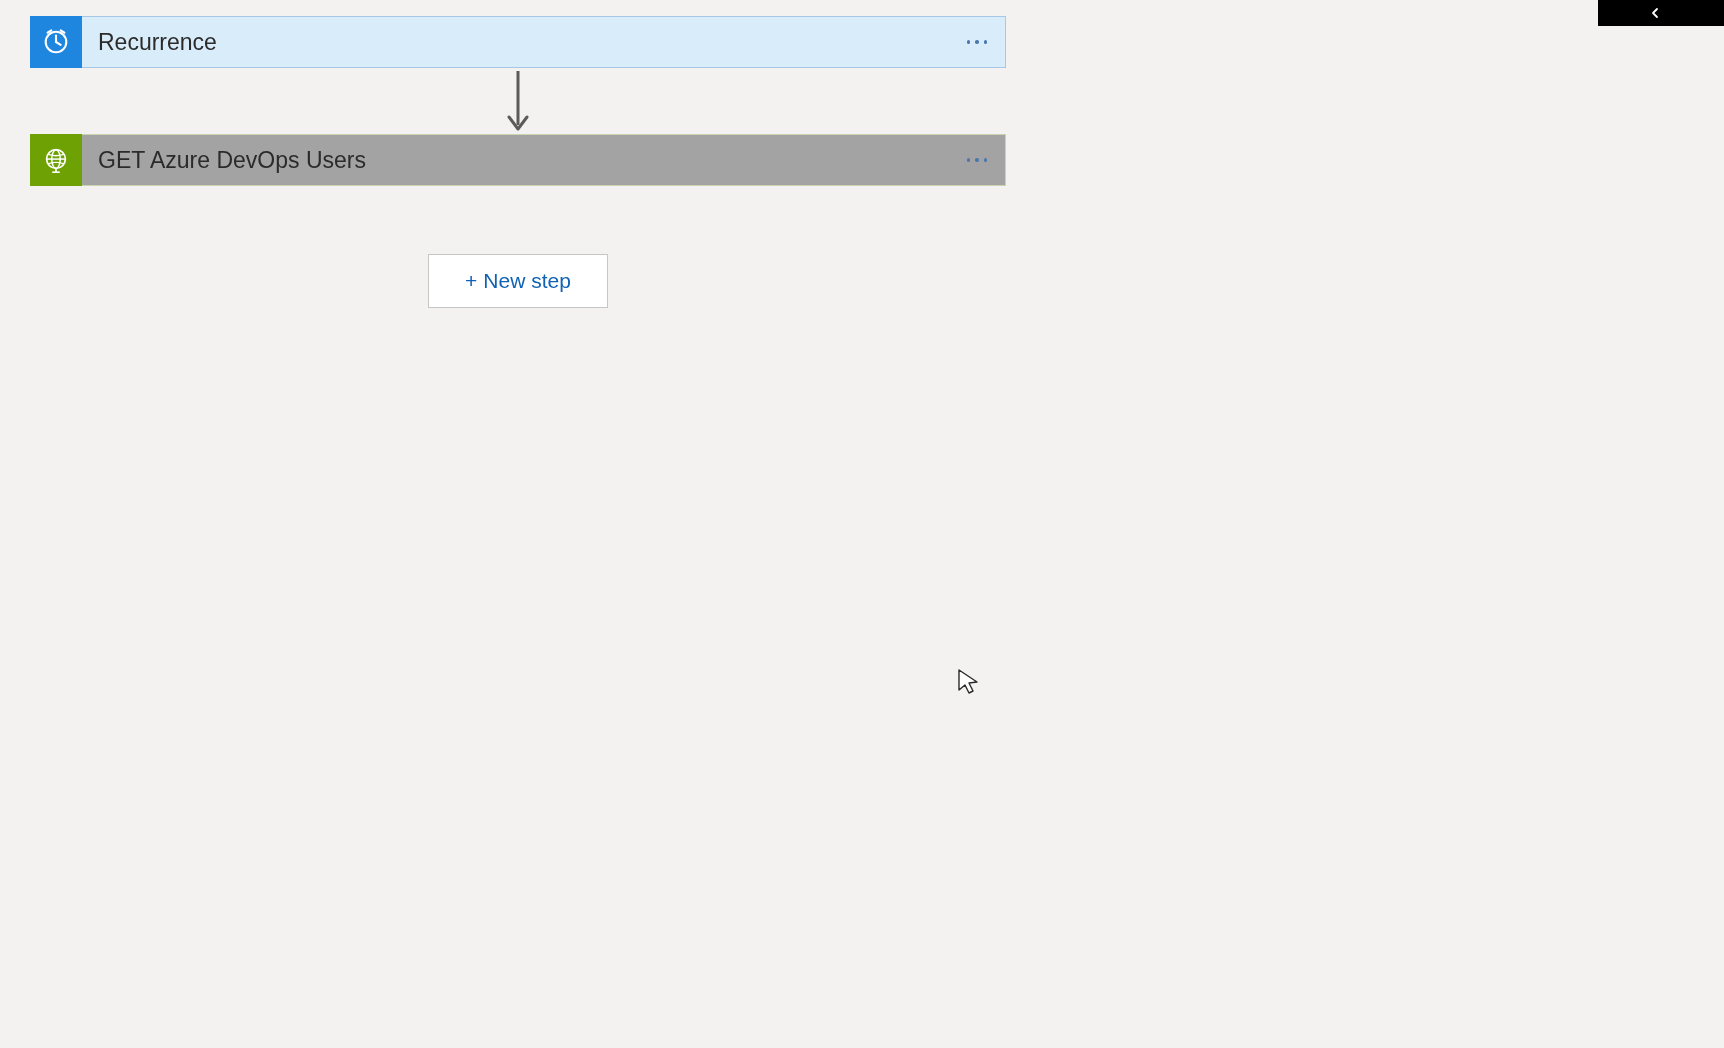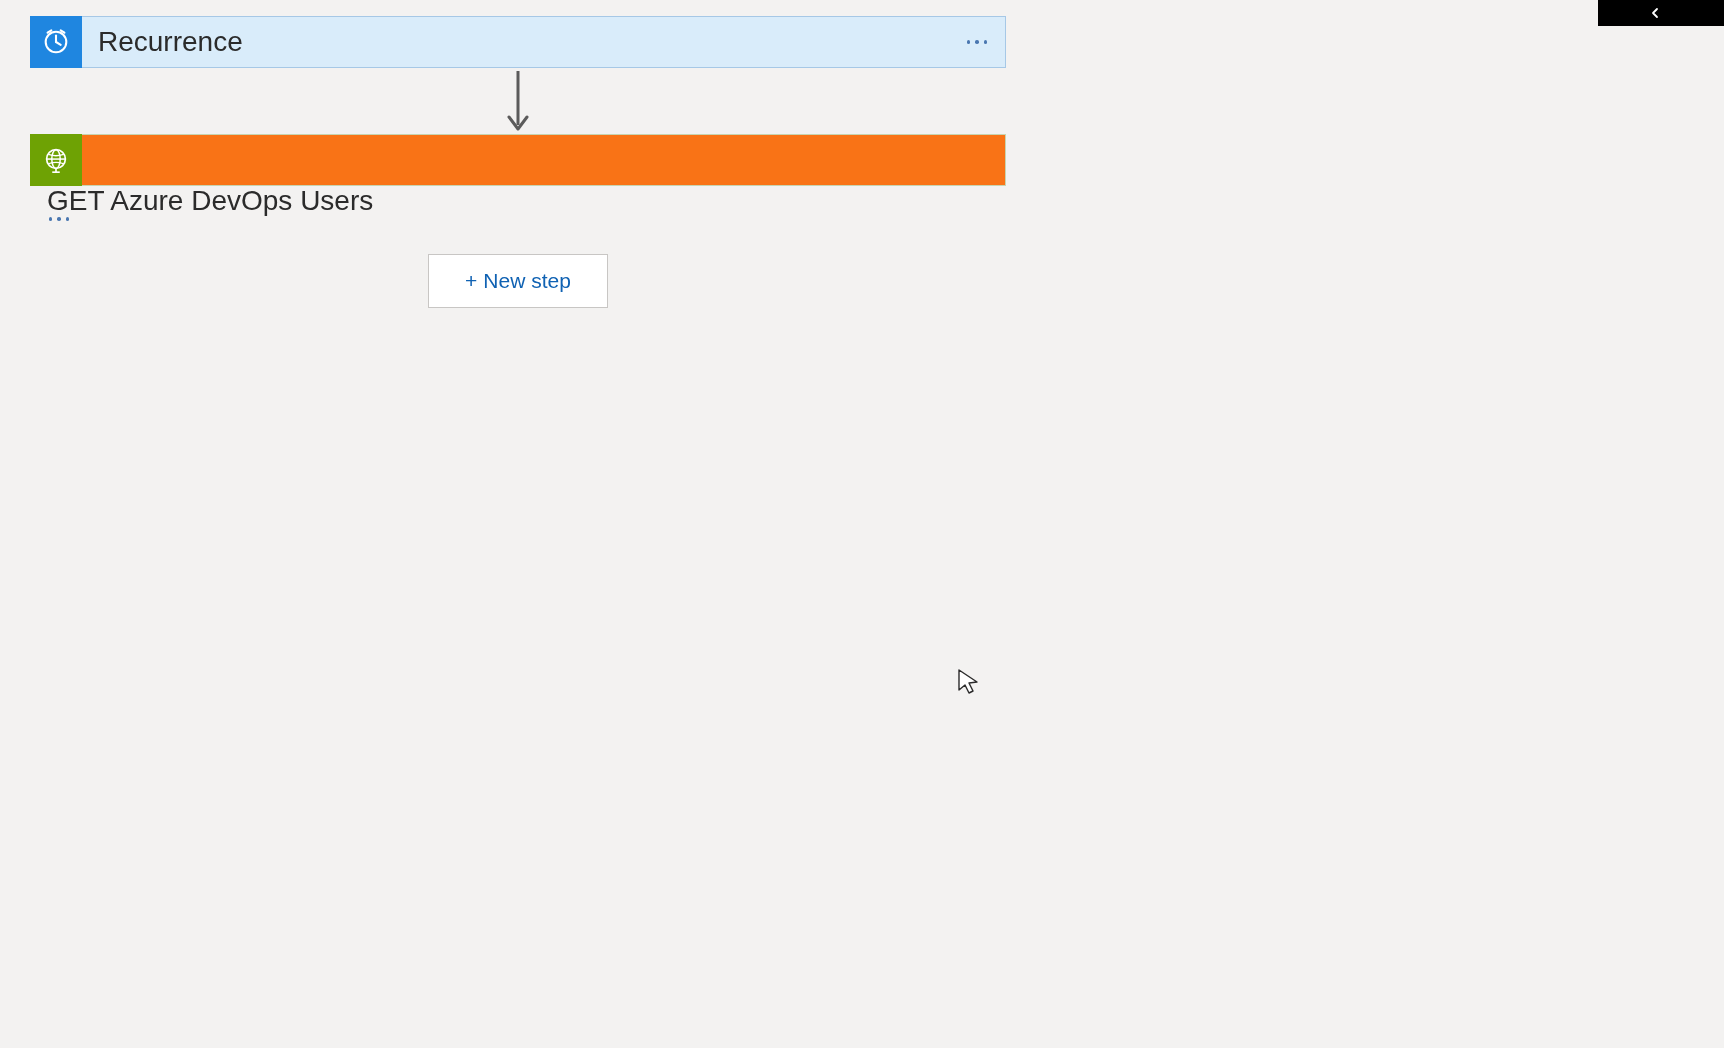--- a/index.html
+++ b/index.html
@@ -32,23 +32,22 @@
       height: 52px;
       border: 1px solid;
       cursor: pointer;
       user-select: none;
     }
     .step-recurrence {
       background: #d9ecfa;
       border-color: #a6c8e6;
     }
     .step-http {
-      background: #f97316;
+      background: #a3a3a3;
       border-color: #c8d4b0;
-      flex-direction: column;
     }
     .step-icon-box {
       width: 52px;
       height: 52px;
       display: flex;
       align-items: center;
       justify-content: center;
       flex-shrink: 0;
       margin: -1px 0 -1px -1px;
       height: calc(100% + 2px);
@@ -57,21 +56,21 @@
       background: #1f86e0;
     }
     .icon-http {
       background: #6ea204;
     }
     .step-title {
       flex: 1;
       display: flex;
       align-items: center;
       padding-left: 16px;
-      font-size: 28px;
+      font-size: 23px;
       color: #2b2b2b;
       font-weight: 400;
     }
     .step-menu {
       width: 56px;
       display: flex;
       align-items: center;
       justify-content: center;
       cursor: pointer;
     }

